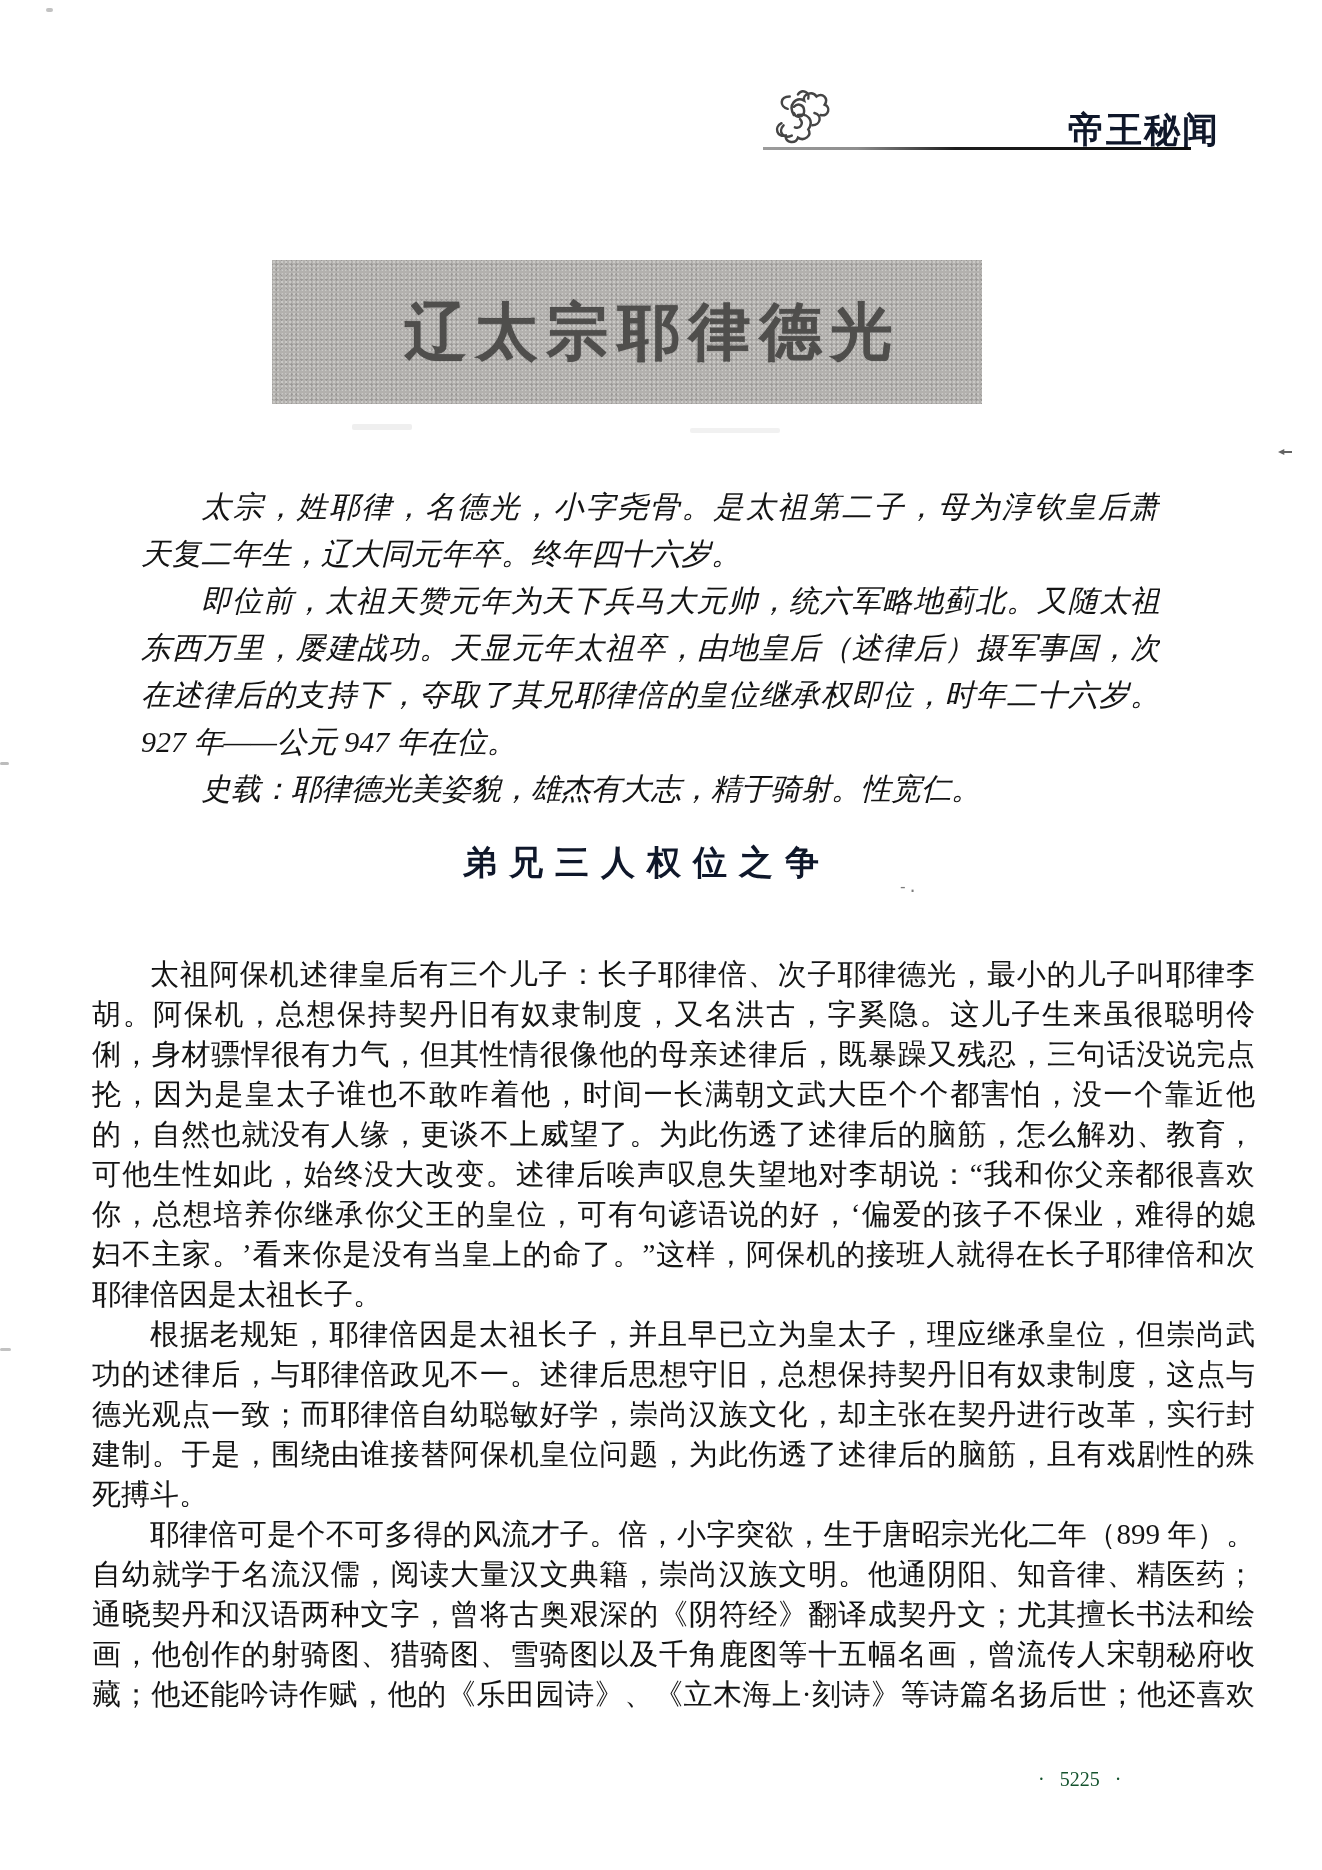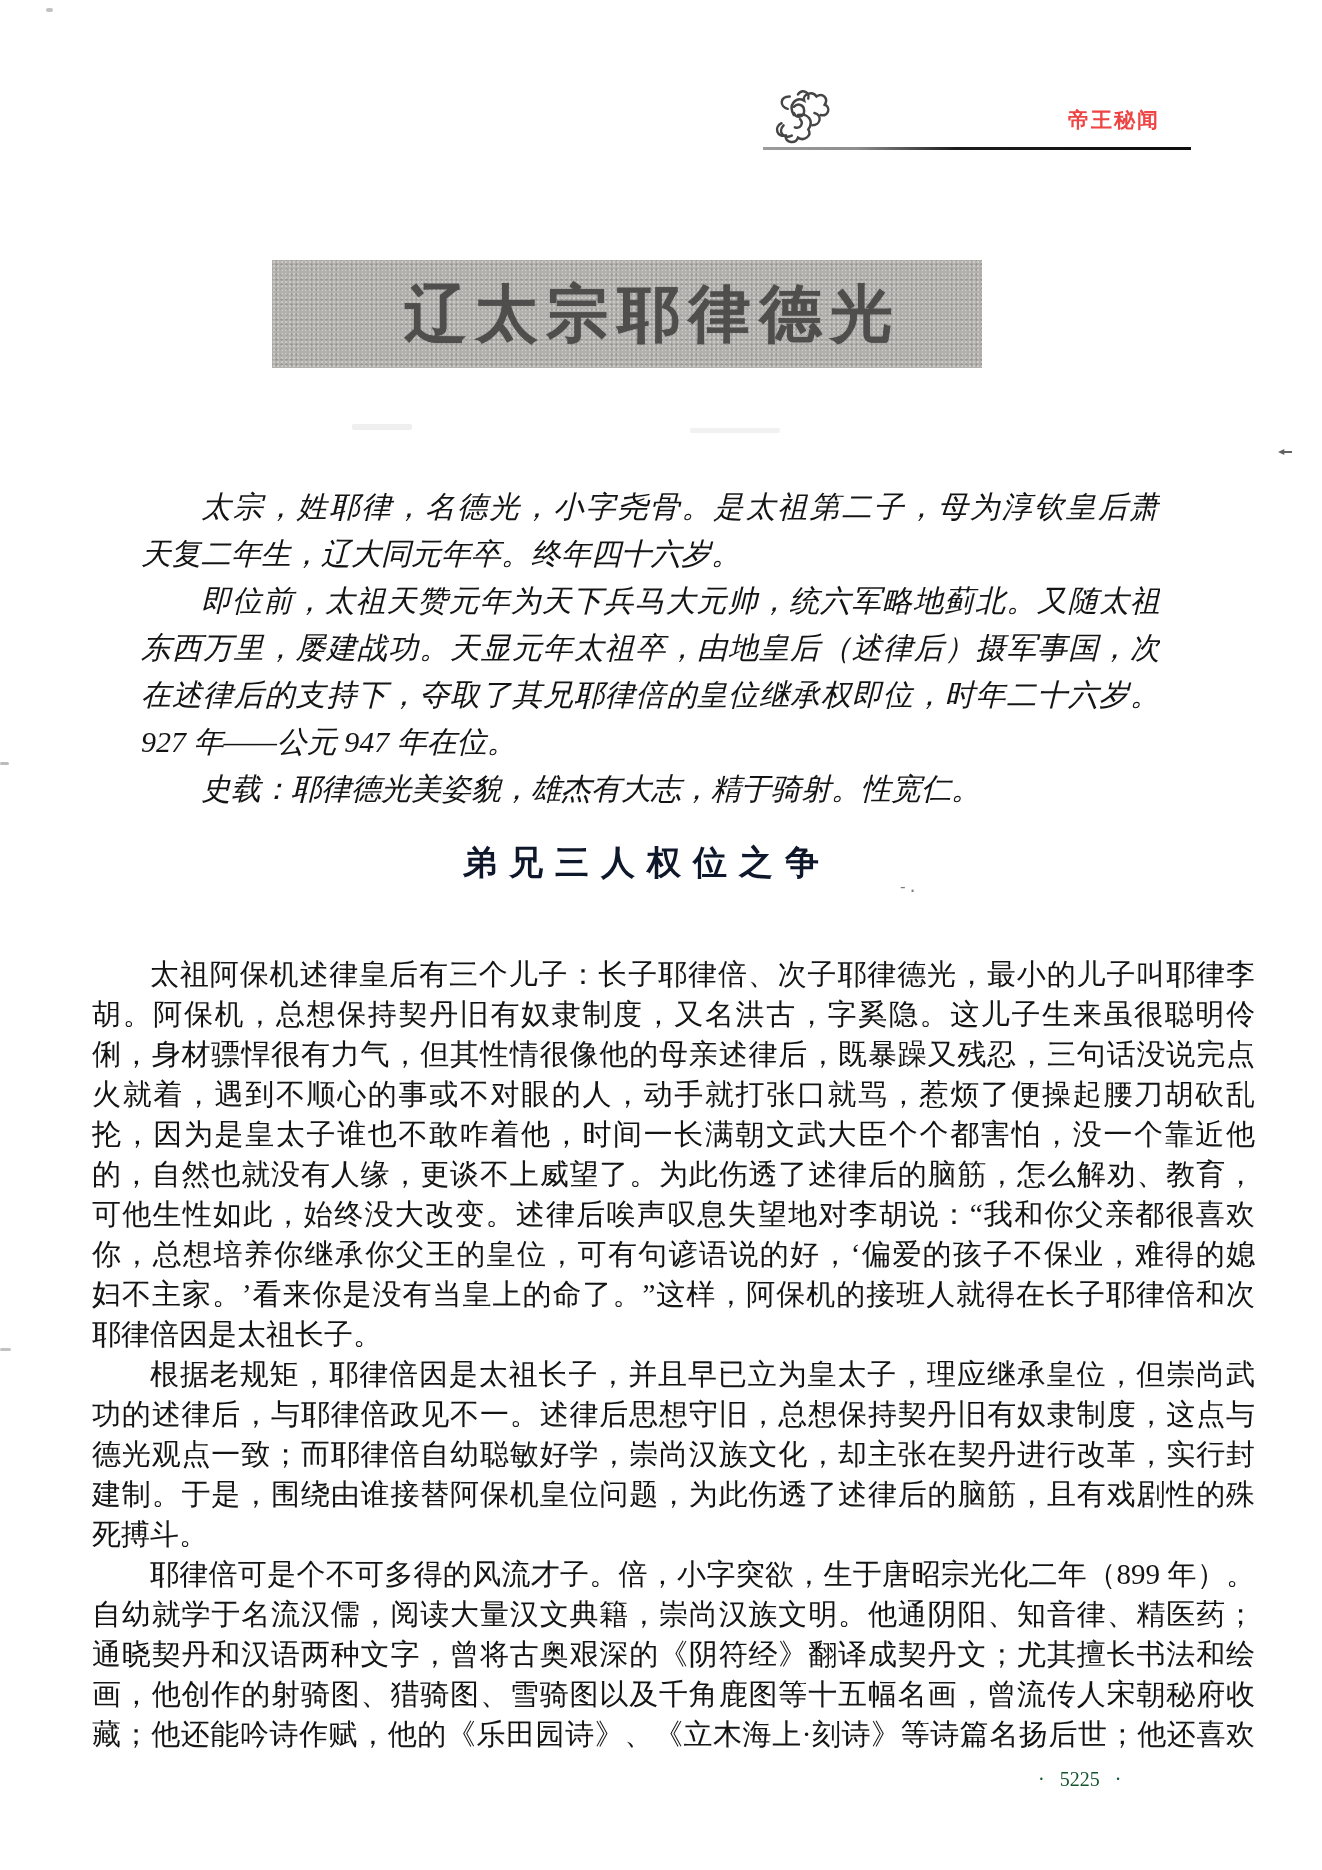--- a/index.html
+++ b/index.html
@@ -8,31 +8,31 @@
     background:#ffffff;color:#141414;
     font-family:"Liberation Serif","DejaVu Serif",serif;
   }
   .abs{position:absolute;}
 
   
   .header-logo{left:763px;top:84px;width:72px;height:62px;}
   .header-title{
     left:1068px;top:106px;width:130px;
     font-family:"Liberation Sans","DejaVu Sans",sans-serif;
-    font-weight:bold;font-size:21px;letter-spacing:2px;color:#ef4444;
+    font-weight:bold;font-size:36px;letter-spacing:2px;color:#0f172a;
     white-space:nowrap;
   }
   .header-rule{
     left:763px;top:147px;width:428px;height:3px;
     background:linear-gradient(to right,#9c9c9c 0%,#8e8e8e 22%,#1d1d1d 45%,#0e0e0e 100%);
   }
 
   
   .banner{
-    left:272px;top:260px;width:710px;height:108px;
+    left:272px;top:260px;width:710px;height:144px;
     background-color:#b3b1ae;
     background-image:
       radial-gradient(rgba(255,255,255,.30) 1px, transparent 1.4px),
       radial-gradient(rgba(70,70,70,.22) 1px, transparent 1.4px);
     background-size:4px 4px,5px 5px;
     background-position:0 0,2px 2px;
     display:flex;align-items:center;justify-content:center;
     padding-left:52px;box-sizing:border-box;
   }
   .banner-title{
@@ -128,21 +128,20 @@
   <div class="iline indent">史载：耶律德光美姿貌，雄杰有大志，精于骑射。性宽仁。</div>
 </div>
 
 <div class="abs section-heading">弟兄三人权位之争</div>
 <div class="abs mark-heading-smudge">-.</div>
 
 <div class="abs bodytext">
   <div class="bline indent jlast">太祖阿保机述律皇后有三个儿子：长子耶律倍、次子耶律德光，最小的儿子叫耶律李</div>
   <div class="bline jlast">胡。阿保机，总想保持契丹旧有奴隶制度，又名洪古，字奚隐。这儿子生来虽很聪明伶</div>
   <div class="bline jlast">俐，身材骠悍很有力气，但其性情很像他的母亲述律后，既暴躁又残忍，三句话没说完点</div>
-  <div class="bline jlast">火就着，遇到不顺心的事或不对眼的人，动手就打张口就骂，惹烦了便操起腰刀胡砍乱</div>
   <div class="bline jlast">抡，因为是皇太子谁也不敢咋着他，时间一长满朝文武大臣个个都害怕，没一个靠近他</div>
   <div class="bline jlast">的，自然也就没有人缘，更谈不上威望了。为此伤透了述律后的脑筋，怎么解劝、教育，</div>
   <div class="bline jlast">可他生性如此，始终没大改变。述律后唉声叹息失望地对李胡说：“我和你父亲都很喜欢</div>
   <div class="bline jlast">你，总想培养你继承你父王的皇位，可有句谚语说的好，‘偏爱的孩子不保业，难得的媳</div>
   <div class="bline jlast">妇不主家。’看来你是没有当皇上的命了。”这样，阿保机的接班人就得在长子耶律倍和次</div>
   <div class="bline">耶律倍因是太祖长子。</div>
   <div class="bline indent jlast">根据老规矩，耶律倍因是太祖长子，并且早已立为皇太子，理应继承皇位，但崇尚武</div>
   <div class="bline jlast">功的述律后，与耶律倍政见不一。述律后思想守旧，总想保持契丹旧有奴隶制度，这点与</div>
   <div class="bline jlast">德光观点一致；而耶律倍自幼聪敏好学，崇尚汉族文化，却主张在契丹进行改革，实行封</div>
   <div class="bline jlast">建制。于是，围绕由谁接替阿保机皇位问题，为此伤透了述律后的脑筋，且有戏剧性的殊</div>

